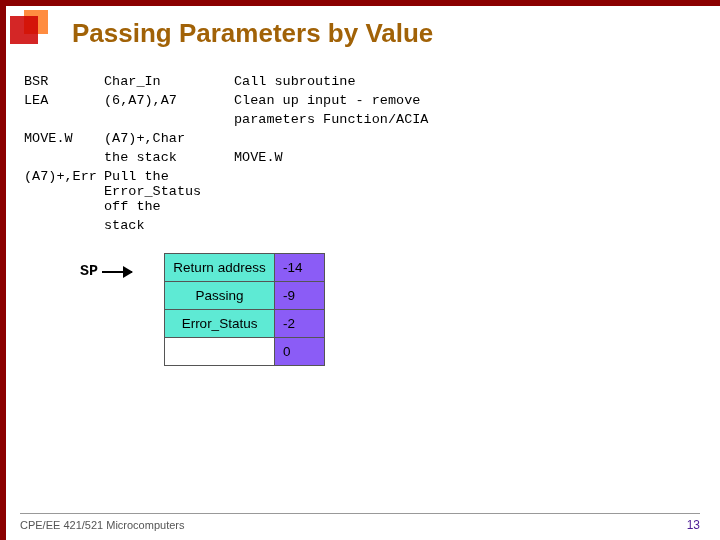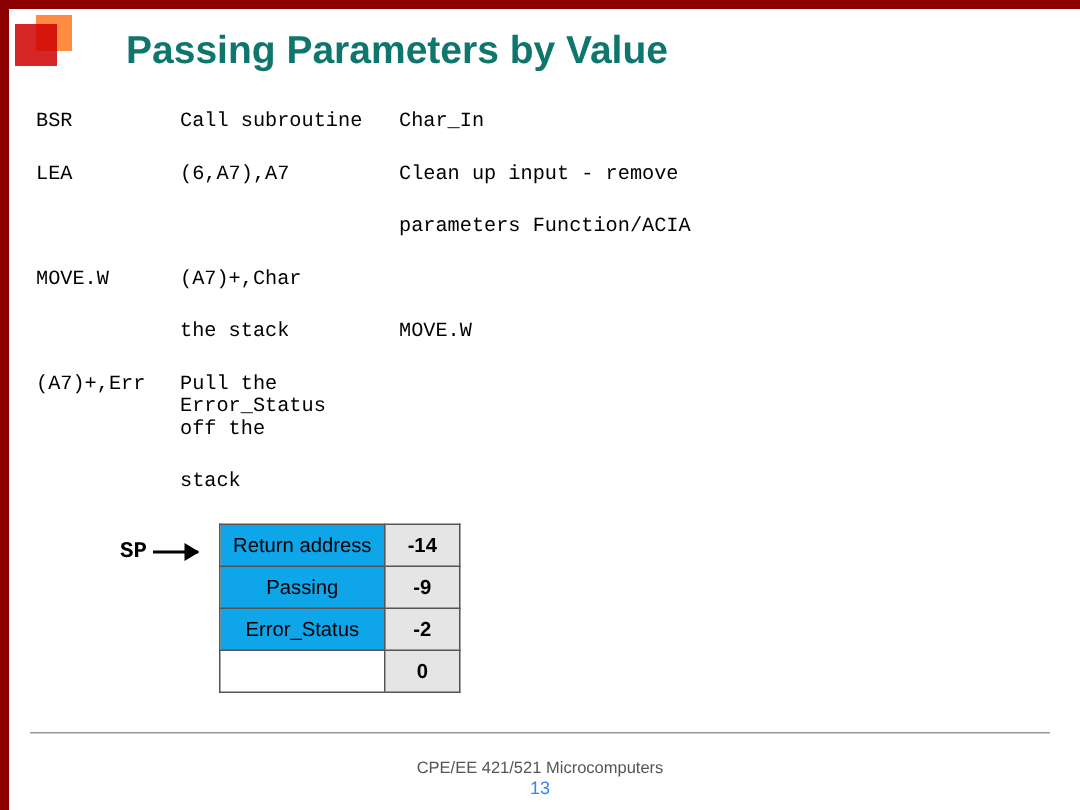--- a/index.html
+++ b/index.html
@@ -51,42 +51,42 @@
       top: 0; left: 14px;
       width: 24px; height: 24px;
       background: #ff6600;
       opacity: 0.75;
     }
 
     
     .title {
       position: absolute;
       top: 18px;
-      left: 84px;
+      left: 72px;
       font-size: 26px;
       font-weight: bold;
-      color: #0f766e;
+      color: #a16207;
     }
 
     
     .content {
       position: absolute;
       top: 72px;
       left: 20px;
       right: 20px;
       bottom: 40px;
       display: flex;
       flex-direction: column;
     }
 
     
     .code-table {
       display: grid;
       grid-template-columns: 80px 130px 1fr;
-      gap: 16px;
+      gap: 0;
       margin-bottom: 10px;
     }
 
     .code-cell {
       font-size: 14px;
       padding: 2px 4px;
       vertical-align: top;
     }
 
     .code-mono {
@@ -101,20 +101,21 @@
       color: #000;
     }
 
     
     .stack-area {
       display: flex;
       flex-direction: row;
       align-items: flex-start;
       margin-top: 8px;
       margin-left: 60px;
+      gap: 18px;
     }
 
     
     .sp-container {
       display: flex;
       align-items: center;
       margin-right: 4px;
       margin-top: 10px;
     }
 
@@ -152,56 +153,55 @@
       border: 1px solid #555;
       padding: 3px 8px;
       font-size: 13.5px;
       font-family: Arial, sans-serif;
       height: 28px;
     }
 
     .stack-table td.label-cell {
       width: 110px;
       text-align: center;
-      background: #0ea5e9;
+      background: #5eead4;
     }
 
     .stack-table td.value-cell {
       width: 50px;
-      text-align: center;
-      background: #e5e5e5;
-      font-weight: bold;
+      text-align: left;
+      background: #8b5cf6;
+      font-weight: normal;
     }
 
     .stack-table td.empty-cell {
       background: #fff;
     }
 
     
     .footer {
       position: absolute;
       bottom: 8px;
       left: 20px;
       right: 20px;
       display: flex;
       justify-content: space-between;
       align-items: center;
       border-top: 1px solid #999;
-      padding-top: 17px;
-      flex-direction: column;
+      padding-top: 4px;
     }
 
     .footer-text {
       font-size: 11px;
       color: #555;
     }
 
     .footer-num {
       font-size: 12px;
-      color: #3b82f6;
+      color: #4c1d95;
       text-align: center;
     }
   </style>
 </head>
 <body>
 
 <div class="top-bar"></div>
 <div class="left-bar"></div>
 
 <div class="deco-squares">
@@ -209,22 +209,22 @@
   <div class="sq1"></div>
 </div>
 
 <h1 class="title">Passing Parameters by Value</h1>
 
 <div class="content">
 
   <div class="code-table">
 
     <span class="code-cell code-mono">BSR</span>
+    <span class="code-cell code-mono">Char_In</span>
     <span class="code-cell code-comment">Call subroutine</span>
-    <span class="code-cell code-mono">Char_In</span>
 
     <span class="code-cell code-mono">LEA</span>
     <span class="code-cell code-mono">(6,A7),A7</span>
     <span class="code-cell code-comment">Clean up input - remove</span>
 
     <span class="code-cell code-mono"></span>
     <span class="code-cell code-mono"></span>
     <span class="code-cell code-comment">parameters Function/ACIA</span>
 
     <span class="code-cell code-mono">MOVE.W</span>

